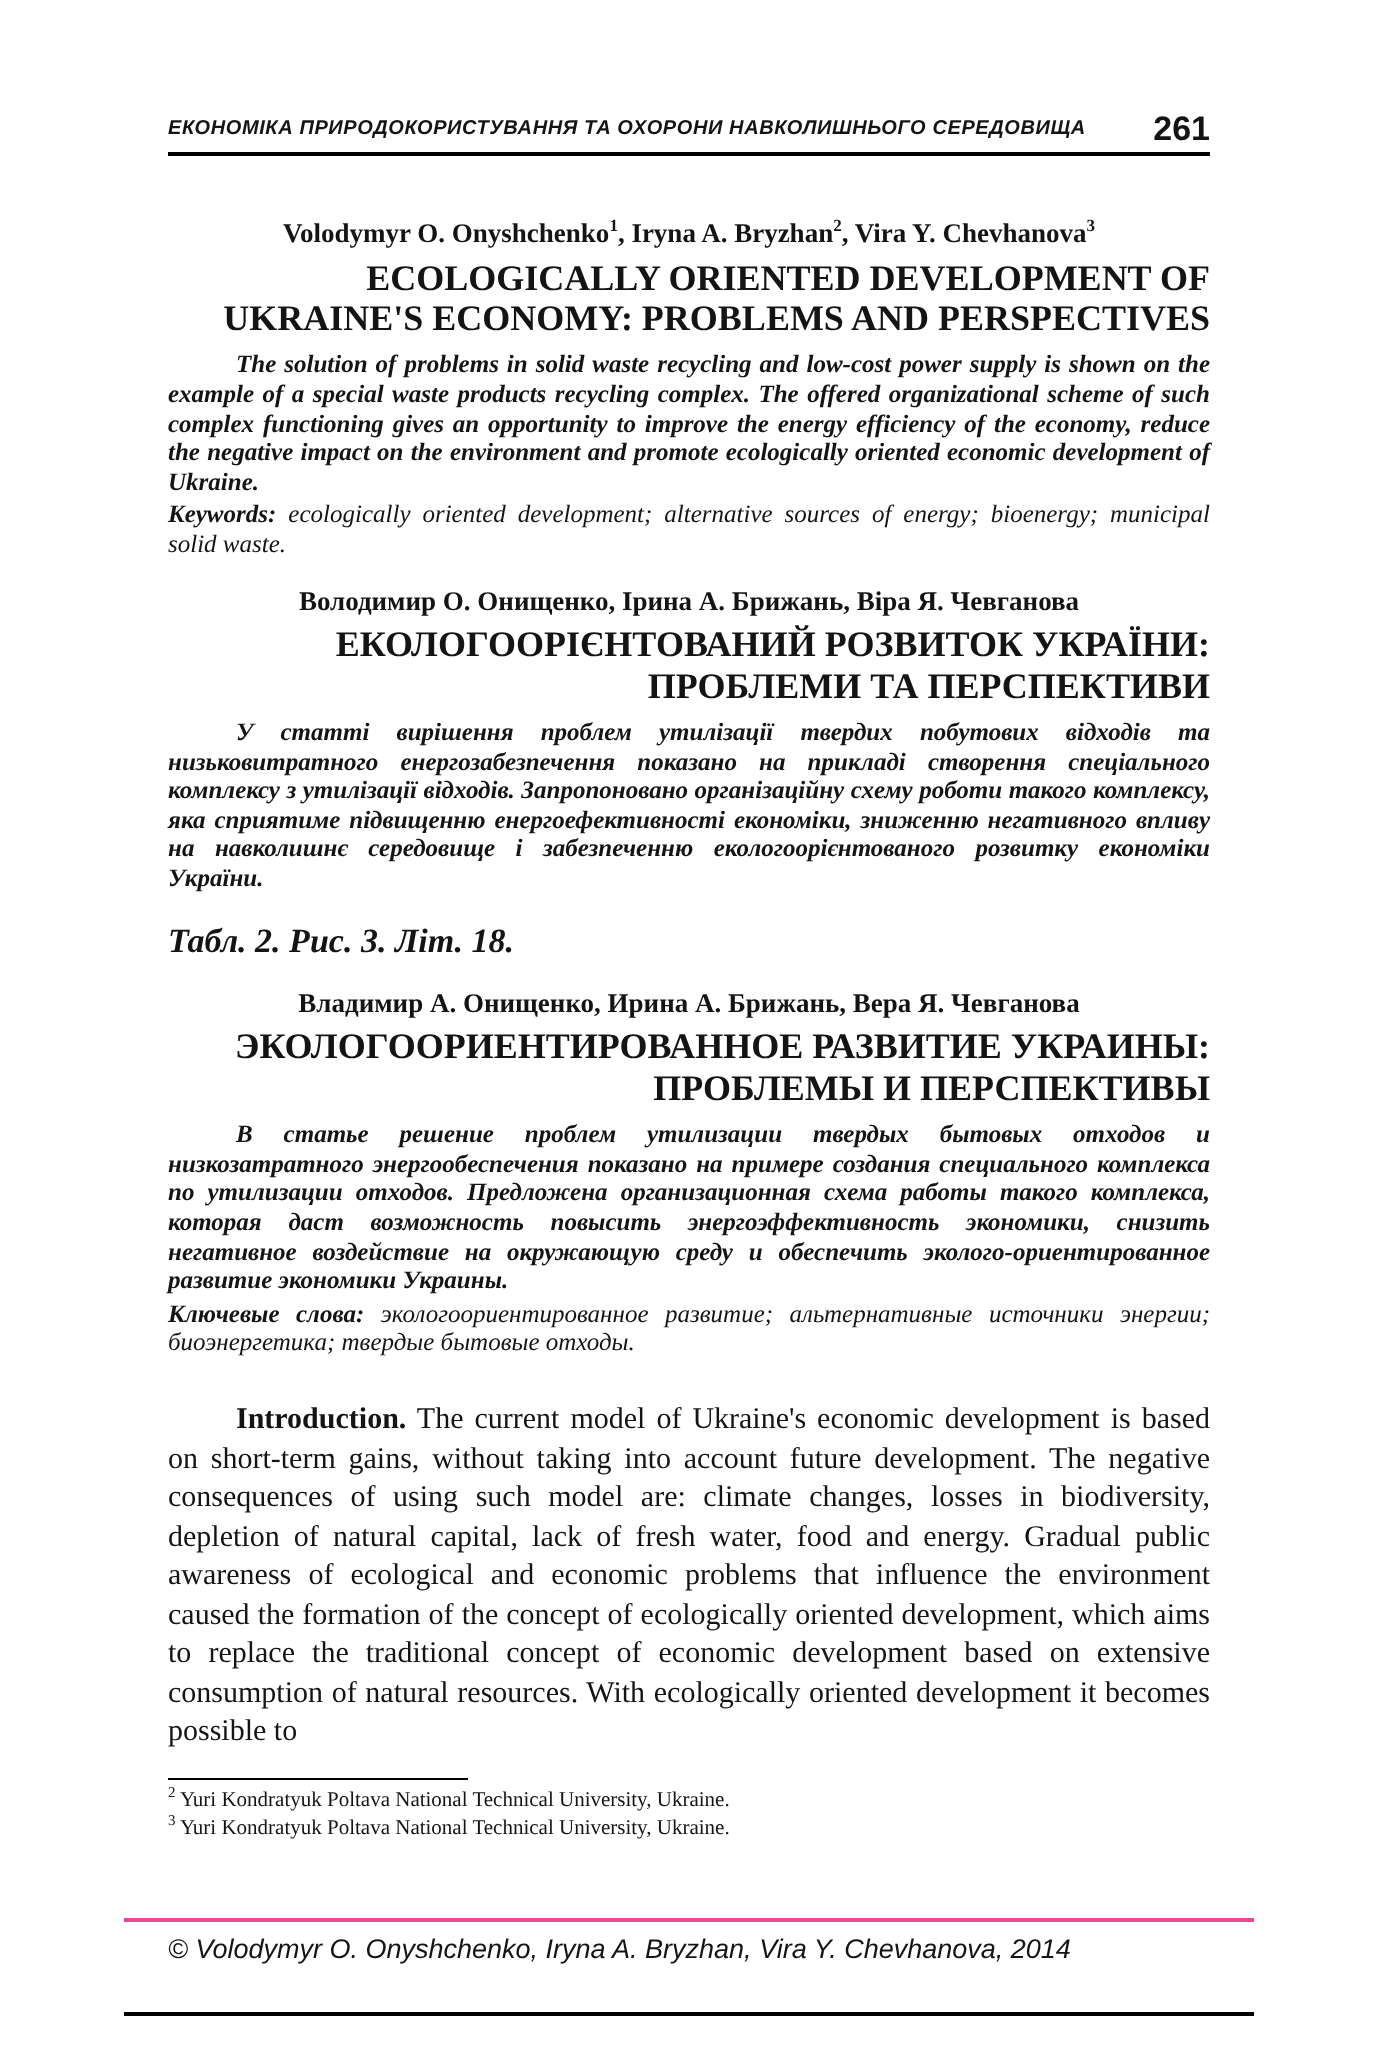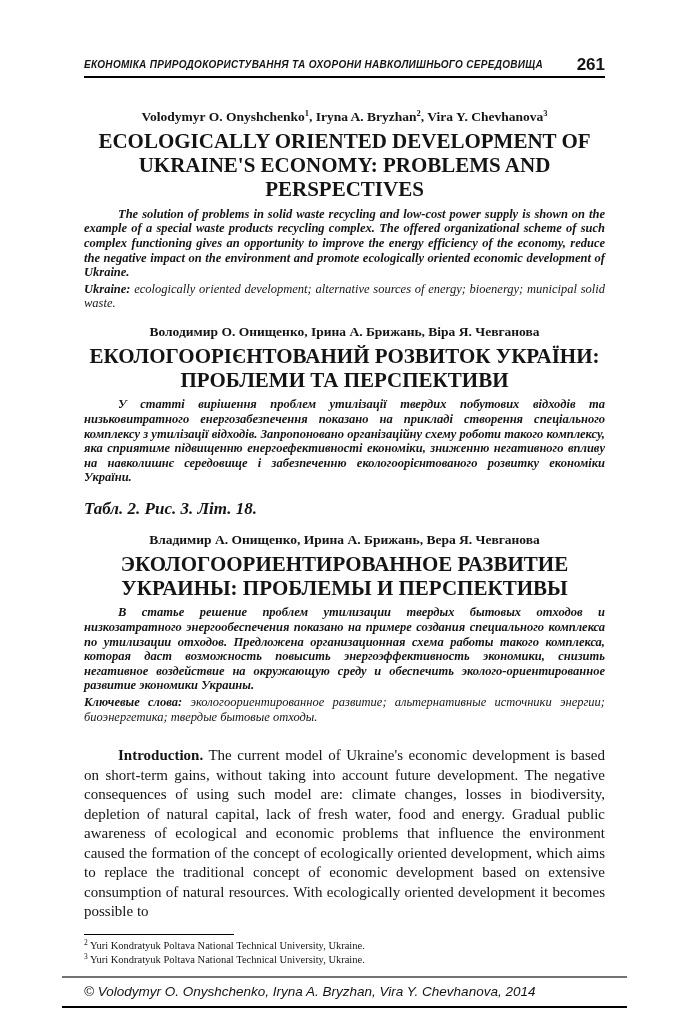--- a/index.html
+++ b/index.html
@@ -44,23 +44,23 @@
 
   .authors {
     text-align: center;
     font-weight: bold;
     font-size: 13.5px;
     line-height: 1.3;
   }
   .authors sup { font-size: 8.5px; vertical-align: super; line-height: 0; }
 
   .title {
-    text-align: center;
+    text-align: right;
     font-weight: bold;
-    font-size: 21px;
+    font-size: 18px;
     line-height: 1.16;
     margin-top: 3px;
     margin-bottom: 5px;
   }
 
   .abstract {
     font-weight: bold;
     font-style: italic;
     font-size: 12.5px;
     line-height: 1.17;
@@ -100,23 +100,23 @@
     margin-bottom: 4px;
   }
   .fn { line-height: 1.35; }
   .fn sup { font-size: 7.5px; vertical-align: super; line-height: 0; }
 
   .page-footer {
     position: absolute;
     left: 62px;
     right: 62px;
     bottom: 16px;
-    border-top: 2px solid #737373;
+    border-top: 2px solid #ec4899;
     border-bottom: 2px solid #000;
-    padding: 6px 22px 7px 22px;
+    padding: 6px 22px 24px 22px;
   }
   .copyright {
     font-family: "Liberation Sans", sans-serif;
     font-style: italic;
     font-size: 13.5px;
   }
 </style>
 </head>
 <body>
 
@@ -125,21 +125,21 @@
   <header class="running-head">
     <span class="rh-title">ЕКОНОМІКА ПРИРОДОКОРИСТУВАННЯ ТА ОХОРОНИ НАВКОЛИШНЬОГО СЕРЕДОВИЩА</span>
     <span class="rh-page">261</span>
   </header>
 
   <section class="block first">
     <p class="authors"><span>Volodymyr O. Onyshchenko</span><sup>1</sup><span>, </span><span>Iryna A. Bryzhan</span><sup>2</sup><span>, </span><span>Vira Y. Chevhanova</span><sup>3</sup></p>
     <h1 class="title">ECOLOGICALLY ORIENTED DEVELOPMENT OF UKRAINE'S ECONOMY: PROBLEMS AND PERSPECTIVES</h1>
     <p class="abstract">The solution of problems in solid waste recycling and low-cost power supply is shown on the example of a special waste products recycling complex. The offered organizational scheme of such complex functioning gives an opportunity to improve the energy efficiency of the economy, reduce the negative impact on the environment and promote ecologically oriented economic development of Ukraine.</p>
     <p class="keywords">
-      <span class="kw-label">Ukraine:</span>
+      <span class="kw-label">Keywords:</span>
       <span class="kw-body">ecologically oriented development; alternative sources of energy; bioenergy; municipal solid waste.</span>
     </p>
   </section>
 
   <section class="block">
     <p class="authors">Володимир О. Онищенко, Ірина А. Брижань, Віра Я. Чевганова</p>
     <h1 class="title">ЕКОЛОГООРІЄНТОВАНИЙ РОЗВИТОК УКРАЇНИ: ПРОБЛЕМИ ТА ПЕРСПЕКТИВИ</h1>
     <p class="abstract">У статті вирішення проблем утилізації твердих побутових відходів та низьковитратного енергозабезпечення показано на прикладі створення спеціального комплексу з утилізації відходів. Запропоновано організаційну схему роботи такого комплексу, яка сприятиме підвищенню енергоефективності економіки, зниженню негативного впливу на навколишнє середовище і забезпеченню екологоорієнтованого розвитку економіки України.</p>
     <p class="counts">Табл. 2. Рис. 3. Літ. 18.</p>
   </section>

